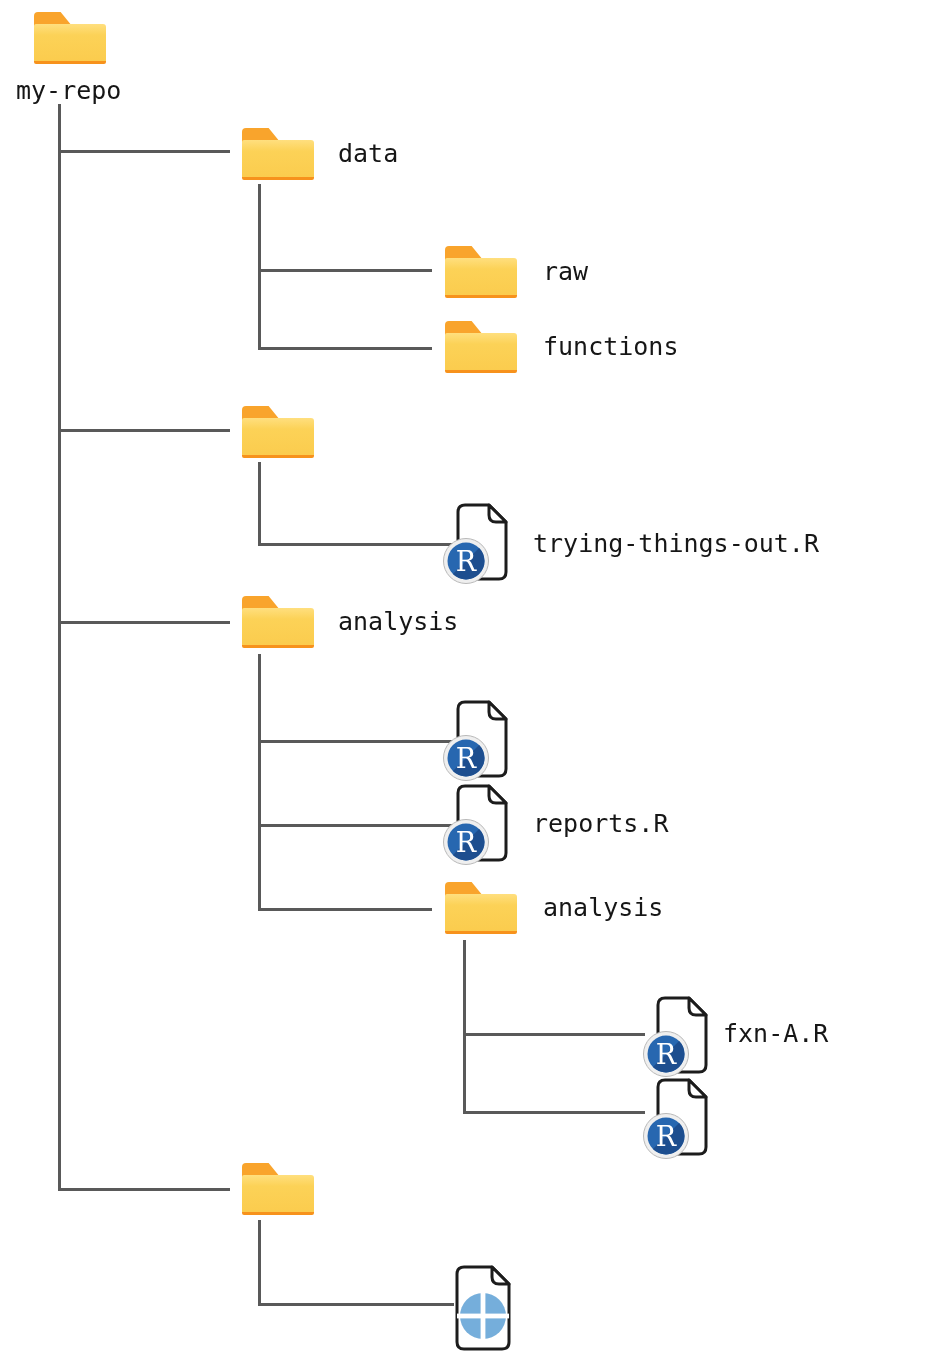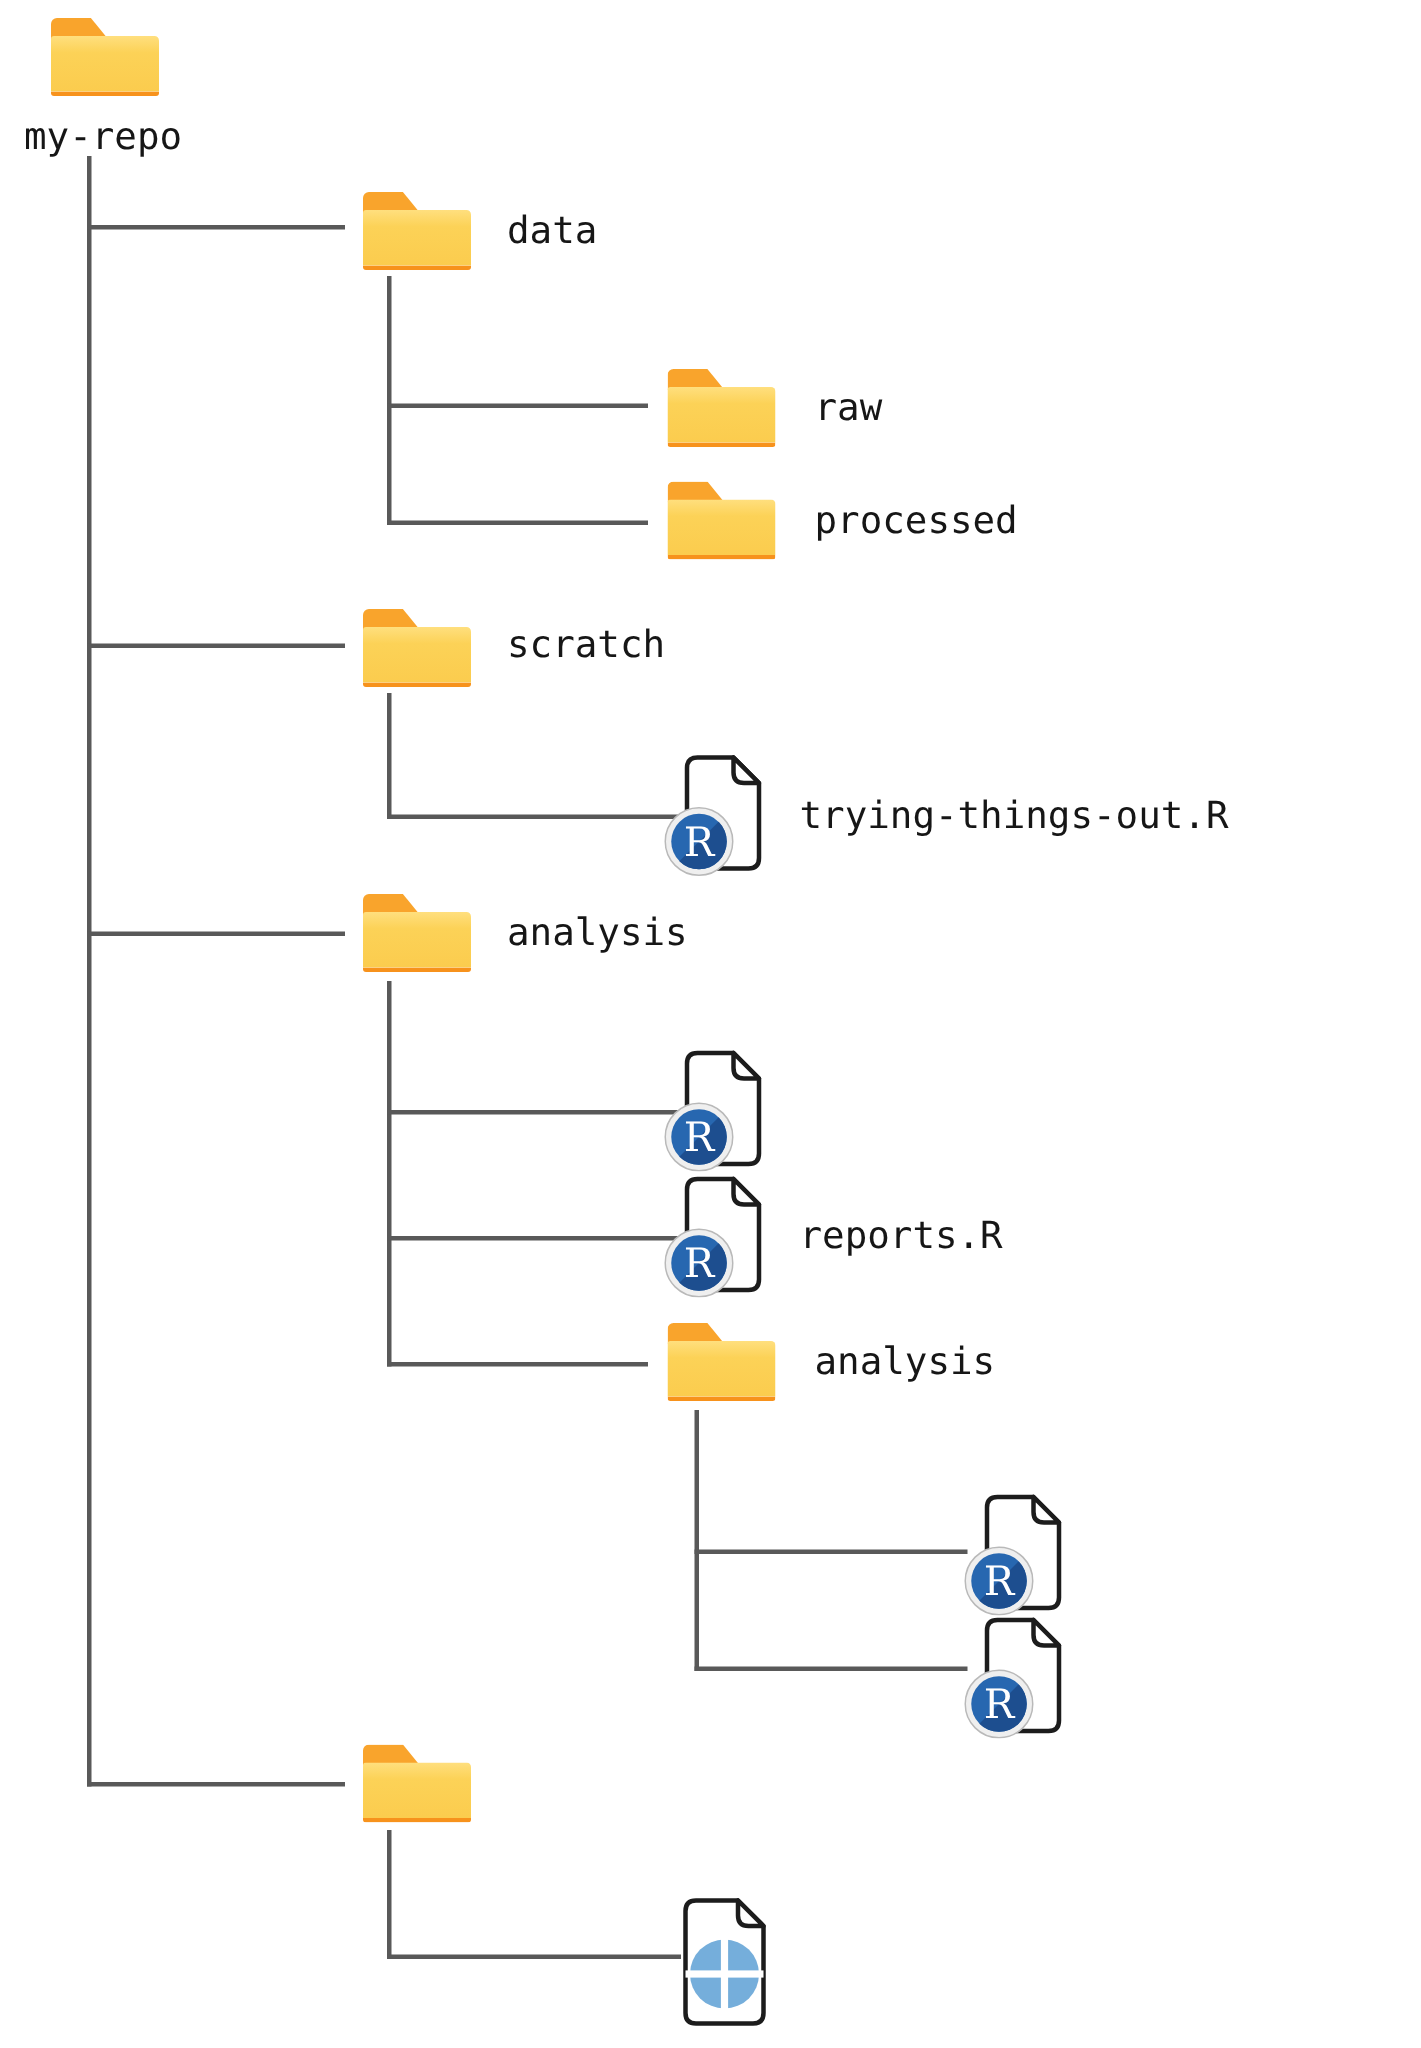--- a/index.html
+++ b/index.html
@@ -81,27 +81,26 @@
   <div class="folder" style="left:445px;top:246px">
     <span class="tab"></span>
     <span class="fbody"></span>
   </div>
   <span class="label" style="left:543px;top:252px">raw</span>
 
   <div class="folder" style="left:445px;top:321px">
     <span class="tab"></span>
     <span class="fbody"></span>
   </div>
-  <span class="label" style="left:543px;top:327px">processed</span>
+  <span class="label" style="left:543px;top:327px">functions</span>
 
   <div class="folder" style="left:242px;top:406px">
     <span class="tab"></span>
     <span class="fbody"></span>
   </div>
-  <span class="label" style="left:338px;top:410px">scratch</span>
 
   <svg class="icon" style="left:441px;top:502px" width="72" height="82" viewBox="0 0 72 82">
     <path d="M24 3 H48 L65 20 V70 Q65 77 58 77 H24 Q17 77 17 70 V10 Q17 3 24 3 Z" fill="#fff" stroke="#1C1C1C" stroke-width="3" stroke-linejoin="round"></path>
     <path d="M48 3 V13 Q48 20 55 20 H65 Z" fill="#fff" stroke="#1C1C1C" stroke-width="3" stroke-linejoin="round"></path>
     <circle cx="25" cy="59" r="22.5" fill="#EFEFEF" stroke="#B9B9B9" stroke-width="1"></circle>
     <circle cx="25" cy="59" r="18.5" fill="#2767B0"></circle>
     <path d="M38.1 45.9 A18.5 18.5 0 0 1 11.9 72.1 Z" fill="#1D4E8F"></path>
     <text x="25" y="68.5" text-anchor="middle" font-family="DejaVu Serif, serif" font-size="27" fill="#FFFFFF">R</text>
   </svg>
   <span class="label" style="left:533px;top:524px">trying-things-out.R</span>
@@ -138,20 +137,21 @@
   <span class="label" style="left:543px;top:888px">analysis</span>
 
   <svg class="icon" style="left:641px;top:995px" width="72" height="82" viewBox="0 0 72 82">
     <path d="M24 3 H48 L65 20 V70 Q65 77 58 77 H24 Q17 77 17 70 V10 Q17 3 24 3 Z" fill="#fff" stroke="#1C1C1C" stroke-width="3" stroke-linejoin="round"></path>
     <path d="M48 3 V13 Q48 20 55 20 H65 Z" fill="#fff" stroke="#1C1C1C" stroke-width="3" stroke-linejoin="round"></path>
     <circle cx="25" cy="59" r="22.5" fill="#EFEFEF" stroke="#B9B9B9" stroke-width="1"></circle>
     <circle cx="25" cy="59" r="18.5" fill="#2767B0"></circle>
     <path d="M38.1 45.9 A18.5 18.5 0 0 1 11.9 72.1 Z" fill="#1D4E8F"></path>
     <text x="25" y="68.5" text-anchor="middle" font-family="DejaVu Serif, serif" font-size="27" fill="#FFFFFF">R</text>
   </svg>
+  <span class="label" style="left:723px;top:1014px">fxn-A.R</span>
 
   <svg class="icon" style="left:641px;top:1077px" width="72" height="82" viewBox="0 0 72 82">
     <path d="M24 3 H48 L65 20 V70 Q65 77 58 77 H24 Q17 77 17 70 V10 Q17 3 24 3 Z" fill="#fff" stroke="#1C1C1C" stroke-width="3" stroke-linejoin="round"></path>
     <path d="M48 3 V13 Q48 20 55 20 H65 Z" fill="#fff" stroke="#1C1C1C" stroke-width="3" stroke-linejoin="round"></path>
     <circle cx="25" cy="59" r="22.5" fill="#EFEFEF" stroke="#B9B9B9" stroke-width="1"></circle>
     <circle cx="25" cy="59" r="18.5" fill="#2767B0"></circle>
     <path d="M38.1 45.9 A18.5 18.5 0 0 1 11.9 72.1 Z" fill="#1D4E8F"></path>
     <text x="25" y="68.5" text-anchor="middle" font-family="DejaVu Serif, serif" font-size="27" fill="#FFFFFF">R</text>
   </svg>
 

